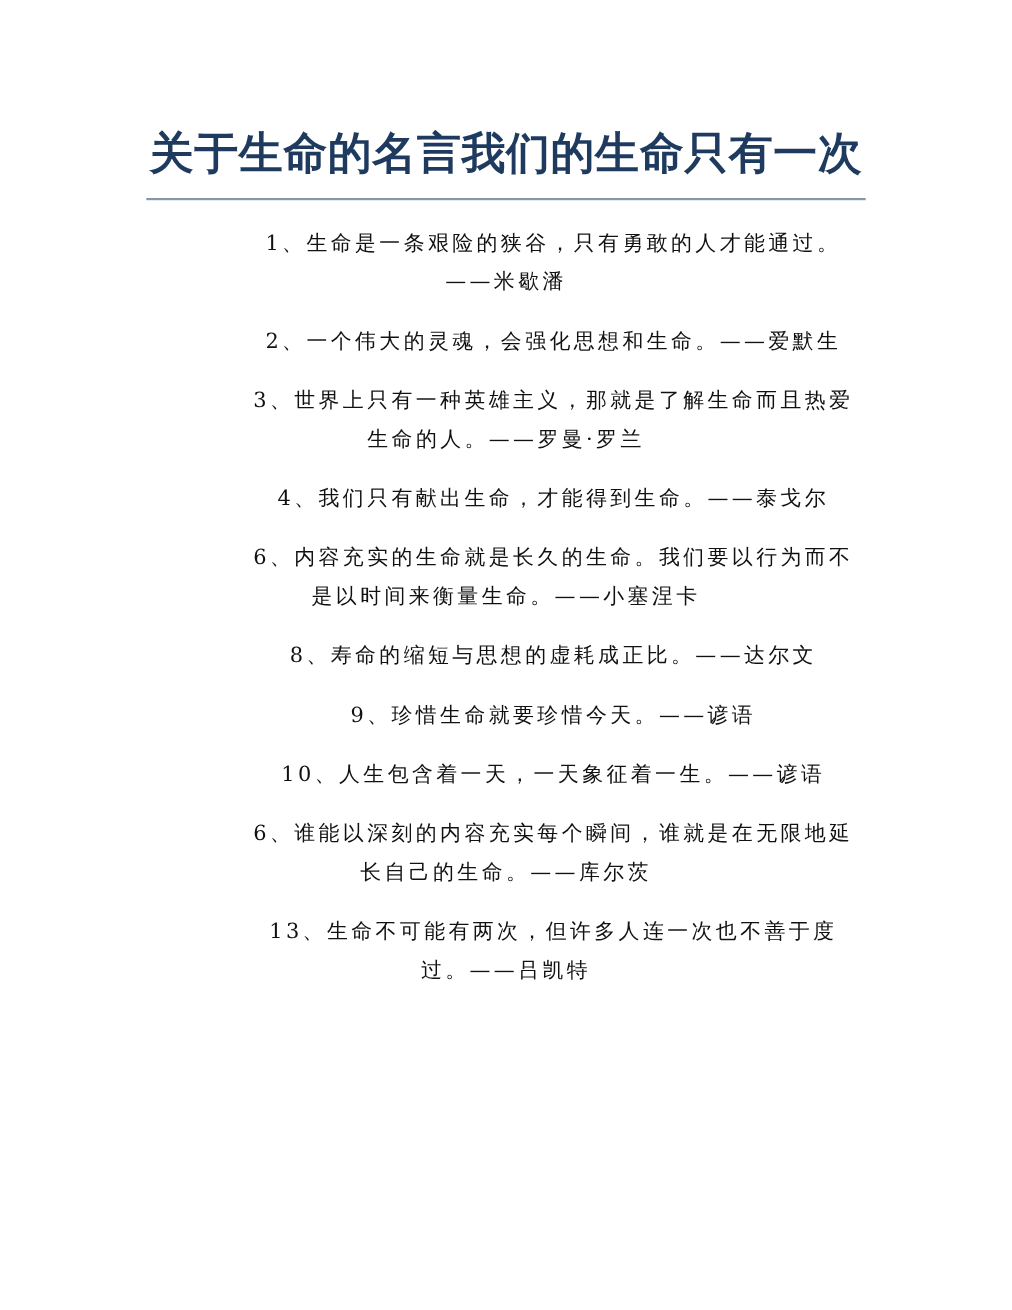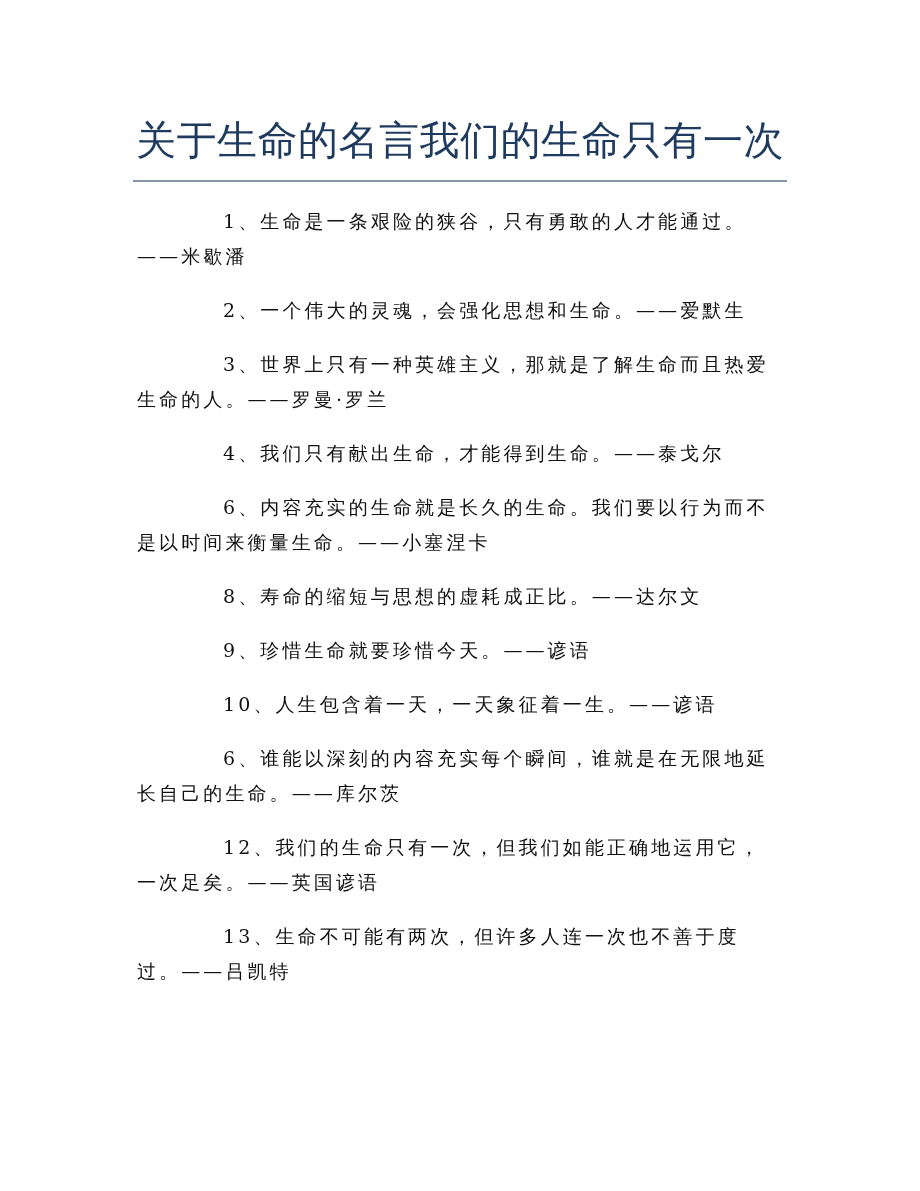--- a/index.html
+++ b/index.html
@@ -24,21 +24,21 @@
       left: 133px;
       width: 654px;
       top: 112px;
       text-align: center;
       font-family: "DejaVu Sans", "Liberation Sans", sans-serif;
       font-size: 40px;
       line-height: 56px;
       color: #1f3a5f;
       letter-spacing: 0.5px;
       margin: 0;
-      font-weight: normal;
+      font-weight: bold;
       white-space: nowrap;
     }
     .divider {
       position: absolute;
       left: 133px;
       top: 180px;
       width: 654px;
       height: 2px;
       background: #8597aa;
     }
@@ -53,37 +53,36 @@
       letter-spacing: 3.1px;
     }
     .quote {
       margin: 0;
       text-indent: 86px;
       line-height: 35px;
       word-break: break-all;
     }
     .quote + .quote { margin-top: 16px; }
     .stack { position: relative; }
-    .stack .quote { margin-bottom: 19px; }
+    .stack .quote { margin-bottom: 19px; text-align: center; }
   </style>
 </head>
 <body>
 
 <div class="page">
   <h1 class="title">关于生命的名言我们的生命只有一次</h1>
   <div class="divider"></div>
 
   <div class="body">
     <div class="stack">
       <p class="quote">1、生命是一条艰险的狭谷，只有勇敢的人才能通过。——米歇潘</p>
       <p class="quote">2、一个伟大的灵魂，会强化思想和生命。——爱默生</p>
       <p class="quote">3、世界上只有一种英雄主义，那就是了解生命而且热爱生命的人。——罗曼·罗兰</p>
       <p class="quote">4、我们只有献出生命，才能得到生命。——泰戈尔</p>
       <p class="quote">6、内容充实的生命就是长久的生命。我们要以行为而不是以时间来衡量生命。——小塞涅卡</p>
       <p class="quote">8、寿命的缩短与思想的虚耗成正比。——达尔文</p>
       <p class="quote">9、珍惜生命就要珍惜今天。——谚语</p>
       <p class="quote">10、人生包含着一天，一天象征着一生。——谚语</p>
       <p class="quote">6、谁能以深刻的内容充实每个瞬间，谁就是在无限地延长自己的生命。——库尔茨</p>
-      <p class="quote">12、我们的生命只有一次，但我们如能正确地运用它，一次足矣。——英国谚语</p>
       <p class="quote">13、生命不可能有两次，但许多人连一次也不善于度过。——吕凯特</p>
     </div>
   </div>
 </div>
 
 </body></html>

